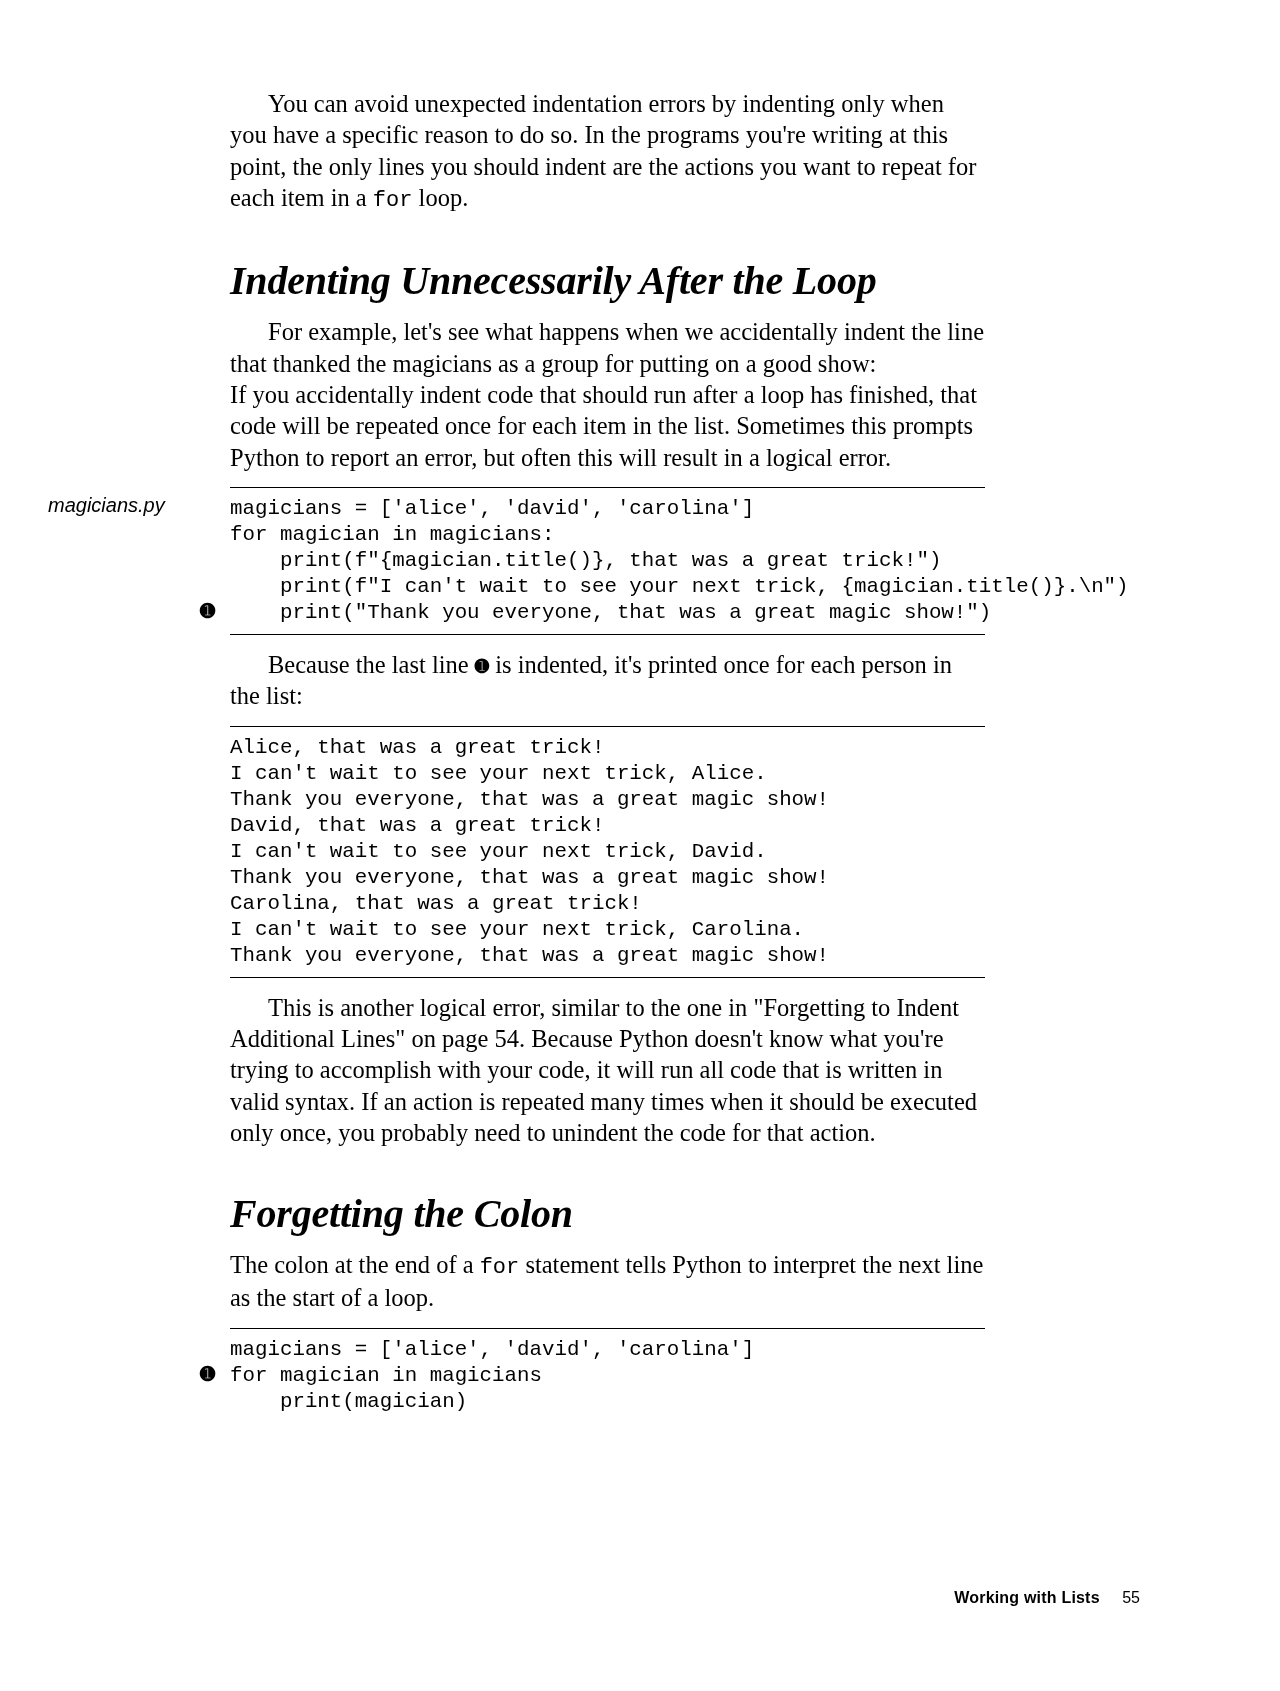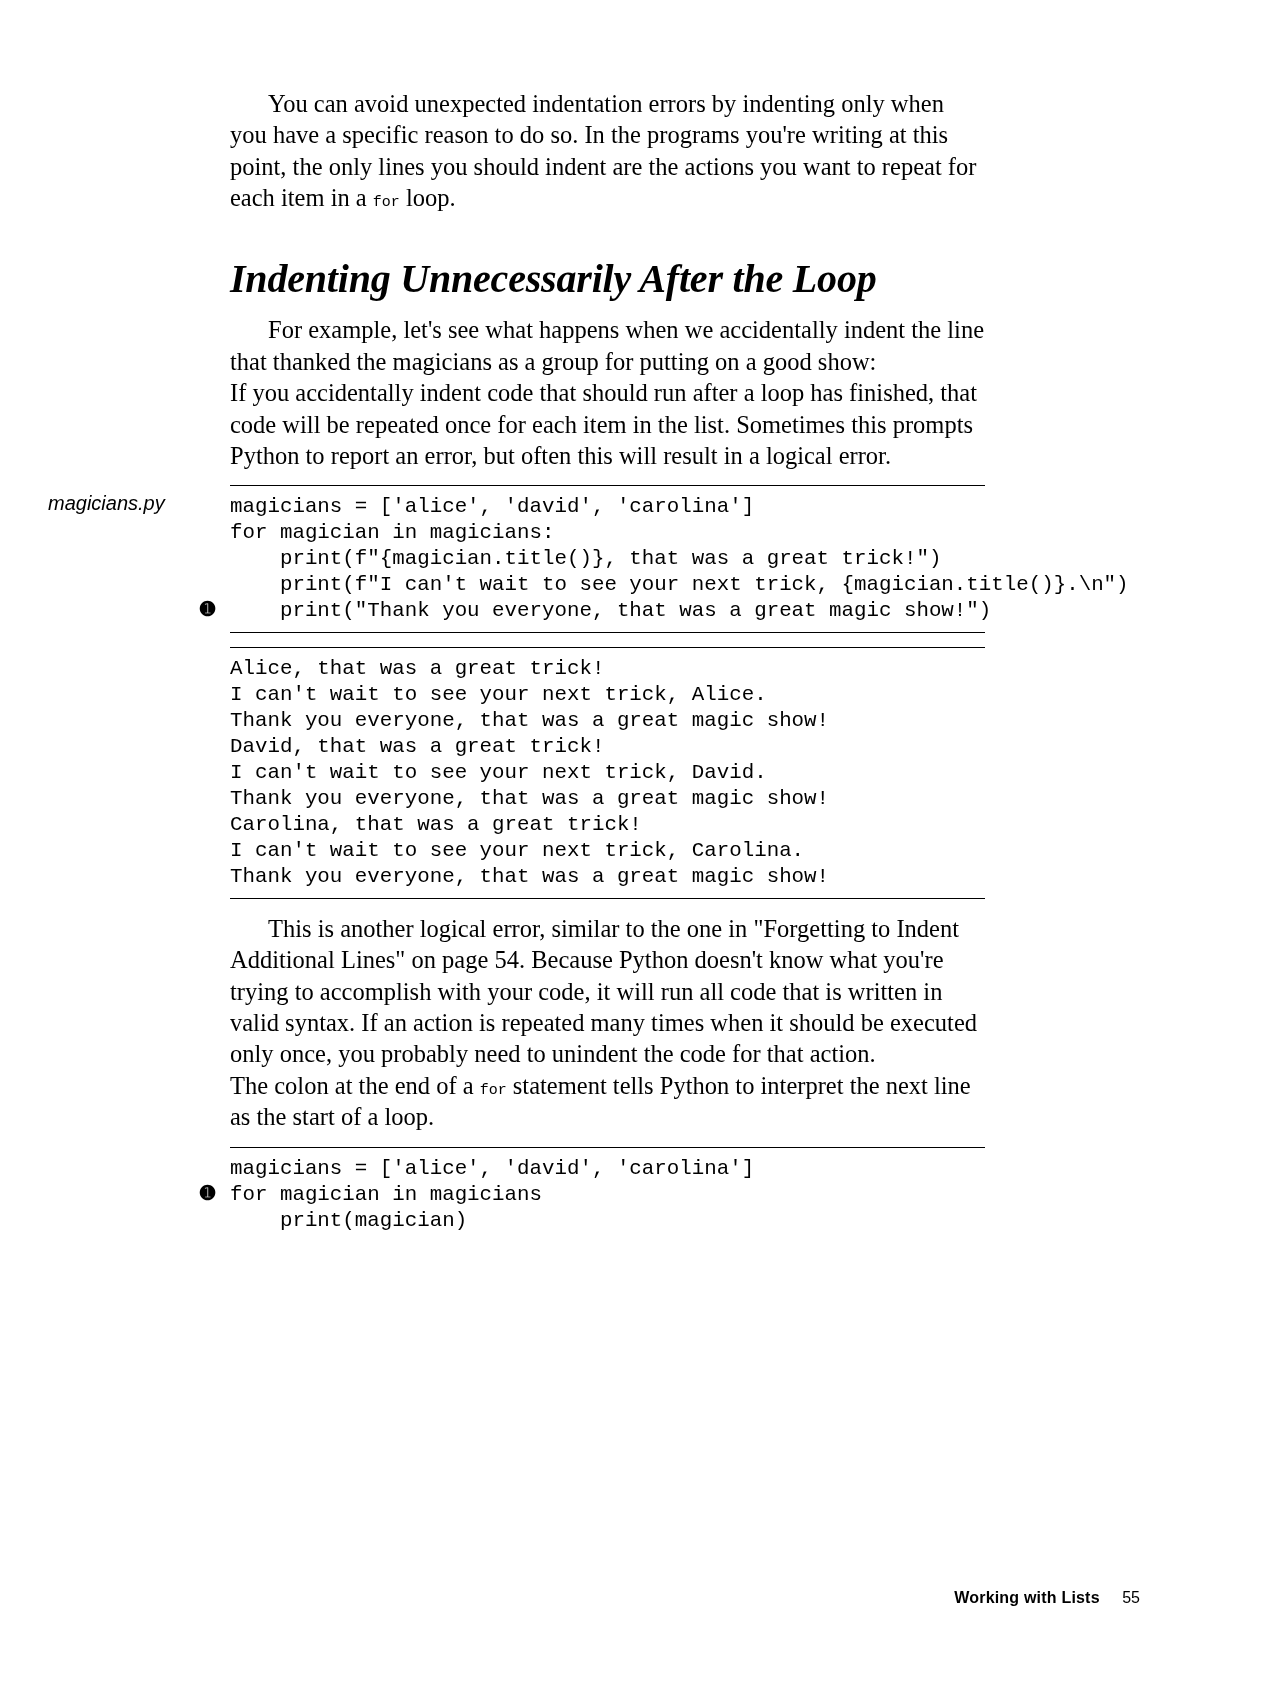--- a/index.html
+++ b/index.html
@@ -69,21 +69,21 @@
     left: -30px;
     font-family: Arial, sans-serif;
     font-size: 18px;
     font-weight: 700;
   }
   .callout-line {
     position: relative;
   }
   .inline-code {
     font-family: "Consolas", "Menlo", "Courier New", monospace;
-    font-size: 15px;
+    font-size: 22px;
     margin-top: 36px;
   }
   .inline-callout {
     font-family: Arial, sans-serif;
     font-size: 17px;
     font-weight: 700;
     vertical-align: 1px;
   }
   .footer {
     position: absolute;
@@ -118,27 +118,31 @@
     <h2 class="subhead">Indenting Unnecessarily After the Loop</h2>
 
     <p class="body indent">For example, let's see what happens when we accidentally indent the line that thanked the magicians as a group for putting on a good show:</p>
     <p class="body">If you accidentally indent code that should run after a loop has finished, that code will be repeated once for each item in the list. Sometimes this prompts Python to report an error, but often this will result in a logical error.</p>
 
     <div class="code-block">
       <div class="code-label">magicians.py</div>
       <div class="code-lines"><div>magicians = ['alice', 'david', 'carolina']</div><div>for magician in magicians:</div><div>    print(f"{magician.title()}, that was a great trick!")</div><div>    print(f"I can't wait to see your next trick, {magician.title()}.\n")</div><div></div><div class="callout-line"><span class="callout-marker">➊</span><span>    print("Thank you everyone, that was a great magic show!")</span></div></div>
     </div>
 
+    <p class="body indent">
+      <span>Because the last line </span><span class="inline-callout">➊</span><span> is indented, it's printed once for each person in the list:</span>
+    </p>
 
     <div class="code-block">
       <div class="code-lines"><div>Alice, that was a great trick!</div><div>I can't wait to see your next trick, Alice.</div><div></div><div>Thank you everyone, that was a great magic show!</div><div>David, that was a great trick!</div><div>I can't wait to see your next trick, David.</div><div></div><div>Thank you everyone, that was a great magic show!</div><div>Carolina, that was a great trick!</div><div>I can't wait to see your next trick, Carolina.</div><div></div><div>Thank you everyone, that was a great magic show!</div></div>
     </div>
 
     <p class="body indent">This is another logical error, similar to the one in "Forgetting to Indent Additional Lines" on page 54. Because Python doesn't know what you're trying to accomplish with your code, it will run all code that is written in valid syntax. If an action is repeated many times when it should be executed only once, you probably need to unindent the code for that action.</p>
 
+    <h2 class="subhead">Forgetting the Colon</h2>
 
     <p class="body">
       <span>The colon at the end of a </span><span class="inline-code">for</span><span> statement tells Python to interpret the next line as the start of a loop.</span>
     </p>
 
     <div class="code-block no-bottom-border">
       <div class="code-lines"><div>magicians = ['alice', 'david', 'carolina']</div><div class="callout-line"><span class="callout-marker">➊</span><span>for magician in magicians</span></div><div>    print(magician)</div></div>
     </div>
 
   </div>

